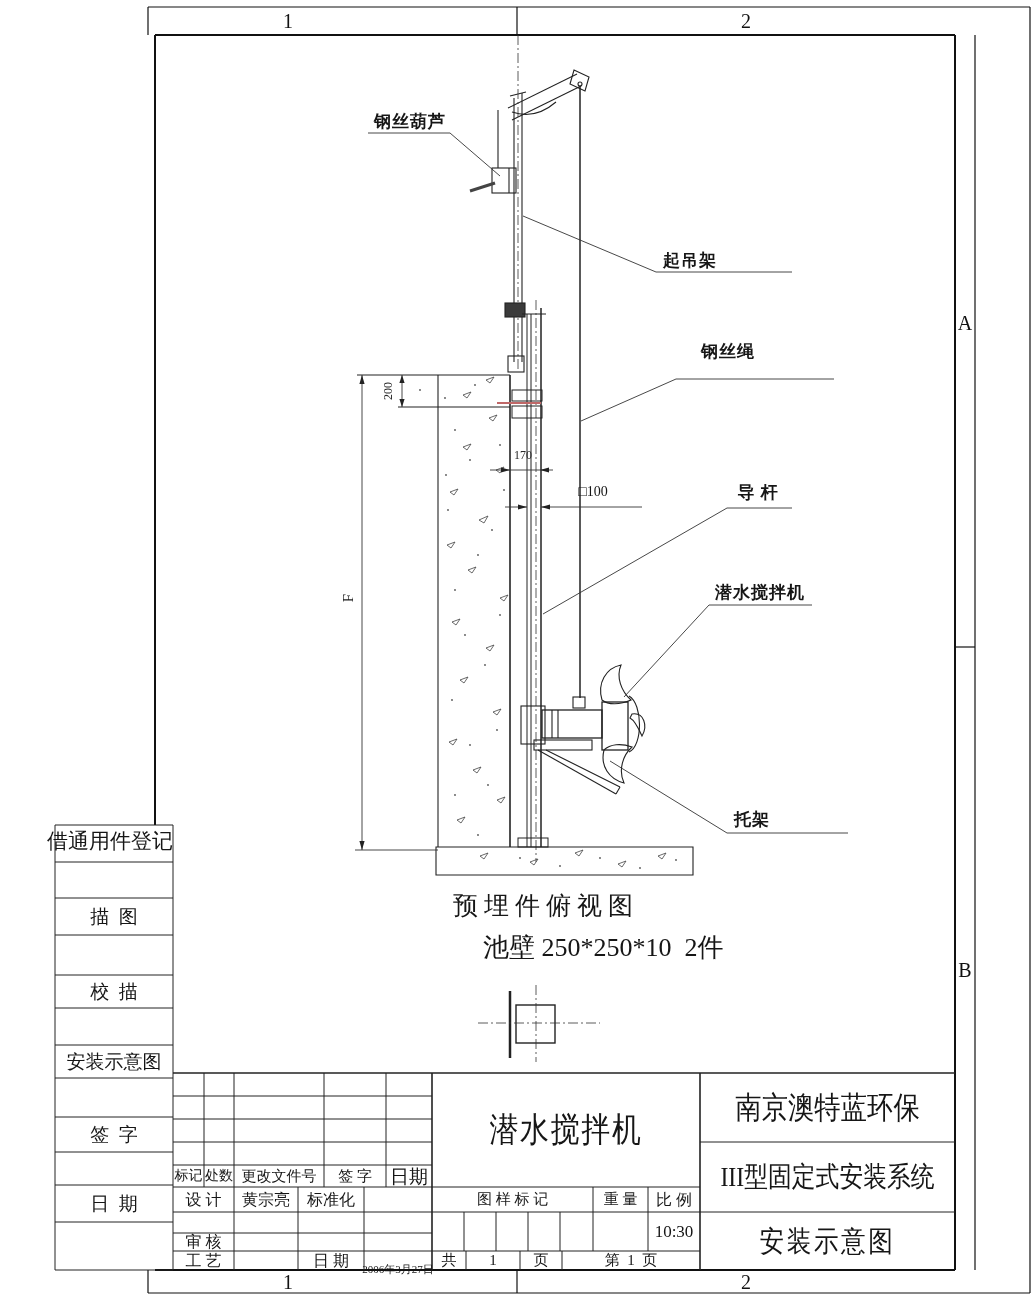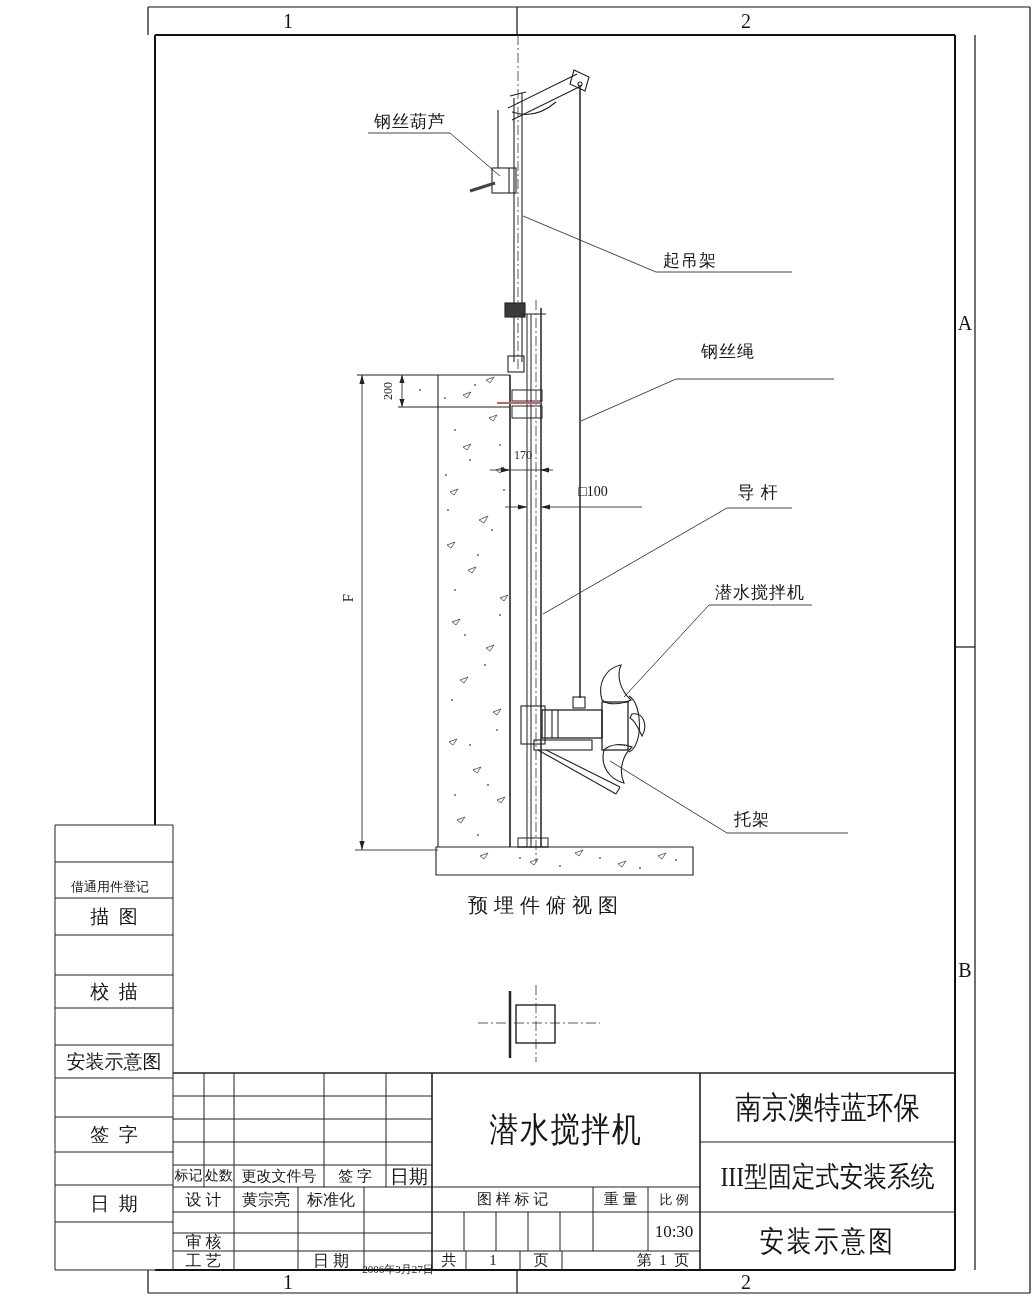--- a/index.html
+++ b/index.html
@@ -10,21 +10,21 @@
   }
   .lw { position:absolute; left:0; top:0; }
   .cell {
     position:absolute; display:flex; align-items:center; justify-content:center;
     white-space:pre; line-height:1; color:#161616;
   }
   .left-al { justify-content:flex-start; }
   .cad { transform:scaleX(0.85); }
   .rot { transform:rotate(-90deg); }
   .dimtxt { font-size:12px; color:#2a2a2a; }
-  .lbl { font-size:17px; letter-spacing:1px; }
+  .lbl { font-size:17px; letter-spacing:1px;font-weight:bold; }
   .zone { font-size:20px; color:#111; }
 </style>
 </head>
 <body>
 
 <div class="sheet">
 
   <svg class="lw" width="1036" height="1296" viewBox="0 0 1036 1296">
     <g stroke="#111" stroke-width="1.2" fill="none">
 
@@ -250,62 +250,63 @@
     </g>
   </svg>
 
   <div class="cell zone" style="left:278px;top:8px;width:20px;height:26px">1</div>
   <div class="cell zone" style="left:736px;top:8px;width:20px;height:26px">2</div>
   <div class="cell zone" style="left:955px;top:310px;width:20px;height:26px">A</div>
   <div class="cell zone" style="left:955px;top:957px;width:20px;height:26px">B</div>
   <div class="cell zone" style="left:278px;top:1270px;width:20px;height:24px">1</div>
   <div class="cell zone" style="left:736px;top:1270px;width:20px;height:24px">2</div>
 
-  <div class="cell" style="left:55px;top:868px;width:110px;height:37px;font-size:13px">借通用件登记</div>
+  <div class="cell" style="left:55px;top:823px;width:110px;height:37px;font-size:21px">借通用件登记</div>
   <div class="cell" style="left:55px;top:898px;width:118px;height:37px;font-size:19px">描  图</div>
   <div class="cell" style="left:55px;top:975px;width:118px;height:33px;font-size:19px">校  描</div>
   <div class="cell" style="left:55px;top:1045px;width:118px;height:33px;font-size:19px">安装示意图</div>
   <div class="cell" style="left:55px;top:1117px;width:118px;height:35px;font-size:19px">签  字</div>
   <div class="cell" style="left:55px;top:1185px;width:118px;height:37px;font-size:19px">日  期</div>
 
   <div class="cell lbl" style="left:370px;top:110px;width:80px;height:22px">钢丝葫芦</div>
   <div class="cell lbl" style="left:660px;top:249px;width:60px;height:22px">起吊架</div>
   <div class="cell lbl" style="left:696px;top:340px;width:64px;height:22px">钢丝绳</div>
   <div class="cell lbl" style="left:730px;top:481px;width:56px;height:22px">导 杆</div>
   <div class="cell lbl" style="left:712px;top:581px;width:96px;height:22px">潜水搅拌机</div>
   <div class="cell lbl" style="left:730px;top:808px;width:44px;height:22px">托架</div>
 
   <div class="cell dimtxt rot" style="left:372px;top:384px;width:32px;height:14px">200</div>
   <div class="cell dimtxt" style="left:507px;top:448px;width:32px;height:14px">170</div>
   <div class="cell" style="left:569px;top:483px;width:48px;height:18px;font-size:14px">□100</div>
   <div class="cell rot" style="left:334px;top:590px;width:28px;height:16px;font-size:15px">F</div>
 
-  <div class="cell" style="left:446px;top:890px;width:200px;height:30px;font-size:20px;letter-spacing:6px">预埋件俯视图</div>
+  <div class="cell" style="left:446px;top:890px;width:200px;height:30px;font-size:25px;letter-spacing:6px">预埋件俯视图</div>
+  <div class="cell left-al" style="left:483px;top:931px;width:290px;height:34px;font-size:26px">池壁 250*250*10  2件</div>
 
   <div class="cell" style="left:173px;top:1165px;width:31px;height:22px;font-size:14px">标记</div>
   <div class="cell" style="left:204px;top:1165px;width:30px;height:22px;font-size:14px">处数</div>
   <div class="cell" style="left:234px;top:1165px;width:90px;height:22px;font-size:15px">更改文件号</div>
   <div class="cell" style="left:324px;top:1165px;width:62px;height:22px;font-size:15px">签 字</div>
   <div class="cell" style="left:386px;top:1165px;width:46px;height:22px;font-size:19px">日期</div>
 
   <div class="cell" style="left:173px;top:1187px;width:61px;height:25px;font-size:16px">设 计</div>
   <div class="cell" style="left:234px;top:1187px;width:64px;height:25px;font-size:16px">黄宗亮</div>
   <div class="cell" style="left:298px;top:1187px;width:66px;height:25px;font-size:16px">标准化</div>
   <div class="cell" style="left:173px;top:1233px;width:61px;height:18px;font-size:16px">审 核</div>
   <div class="cell" style="left:173px;top:1251px;width:61px;height:19px;font-size:16px">工 艺</div>
   <div class="cell" style="left:298px;top:1251px;width:66px;height:19px;font-size:16px">日 期</div>
   <div class="cell" style="left:364px;top:1251px;width:68px;height:37px;font-size:11px">2006年3月27日</div>
 
   <div class="cell cad" style="left:432px;top:1073px;width:268px;height:114px;font-size:34px;letter-spacing:2px">潜水搅拌机</div>
   <div class="cell" style="left:432px;top:1187px;width:161px;height:25px;font-size:15px">图 样 标 记</div>
   <div class="cell" style="left:593px;top:1187px;width:55px;height:25px;font-size:15px">重 量</div>
-  <div class="cell" style="left:648px;top:1187px;width:52px;height:25px;font-size:13px">比 例</div>
+  <div class="cell" style="left:648px;top:1187px;width:52px;height:25px;font-size:16px">比 例</div>
   <div class="cell" style="left:648px;top:1212px;width:52px;height:39px;font-size:17px">10:30</div>
   <div class="cell" style="left:432px;top:1251px;width:34px;height:19px;font-size:15px">共</div>
   <div class="cell" style="left:466px;top:1251px;width:54px;height:19px;font-size:15px">1</div>
   <div class="cell" style="left:520px;top:1251px;width:42px;height:19px;font-size:15px">页</div>
-  <div class="cell" style="left:594px;top:1251px;width:138px;height:19px;font-size:15px">第  1  页</div>
+  <div class="cell" style="left:562px;top:1251px;width:138px;height:19px;font-size:15px">第  1  页</div>
 
   <div class="cell cad" style="left:700px;top:1073px;width:255px;height:69px;font-size:31px">南京澳特蓝环保</div>
   <div class="cell cad" style="left:700px;top:1142px;width:255px;height:70px;font-size:28px">III型固定式安装系统</div>
   <div class="cell cad" style="left:700px;top:1212px;width:255px;height:58px;font-size:29px;letter-spacing:3px">安装示意图</div>
 
 </div>
 
 </body></html>

